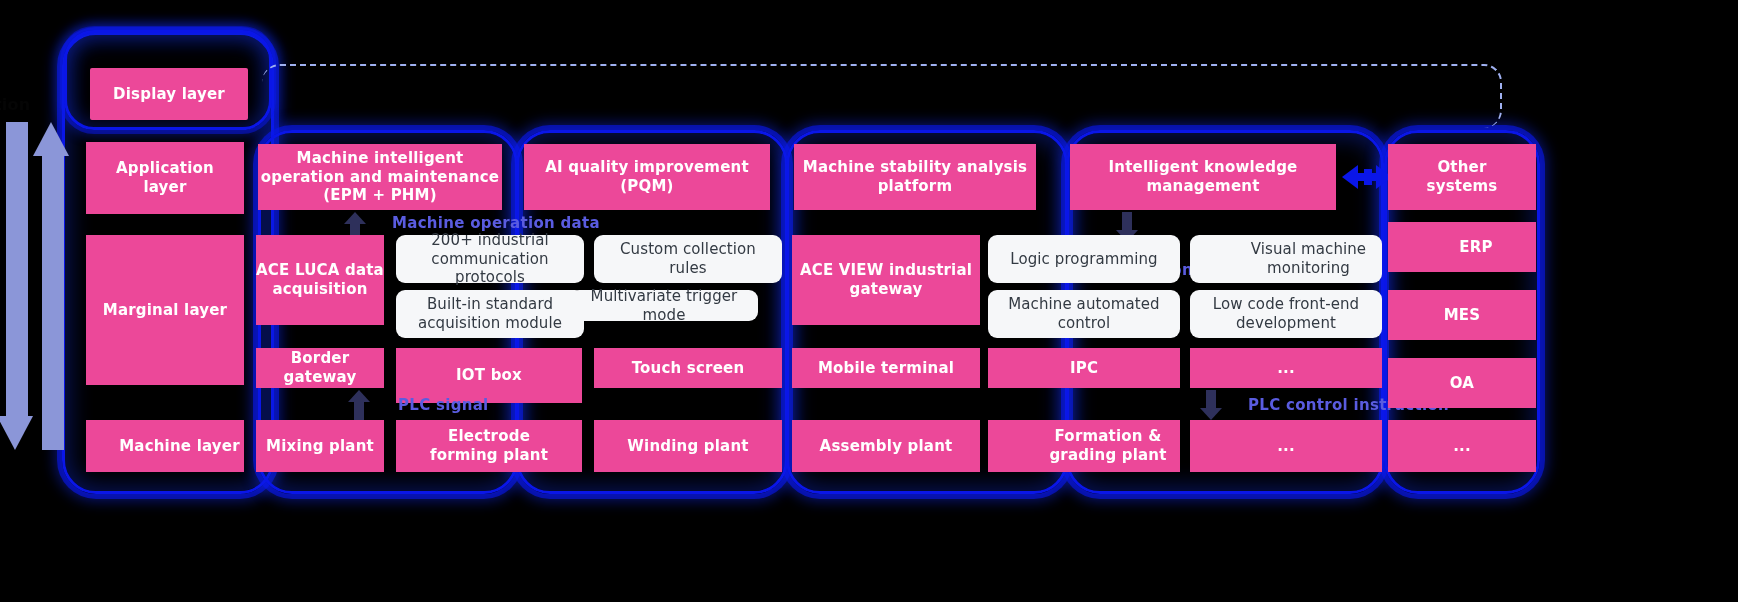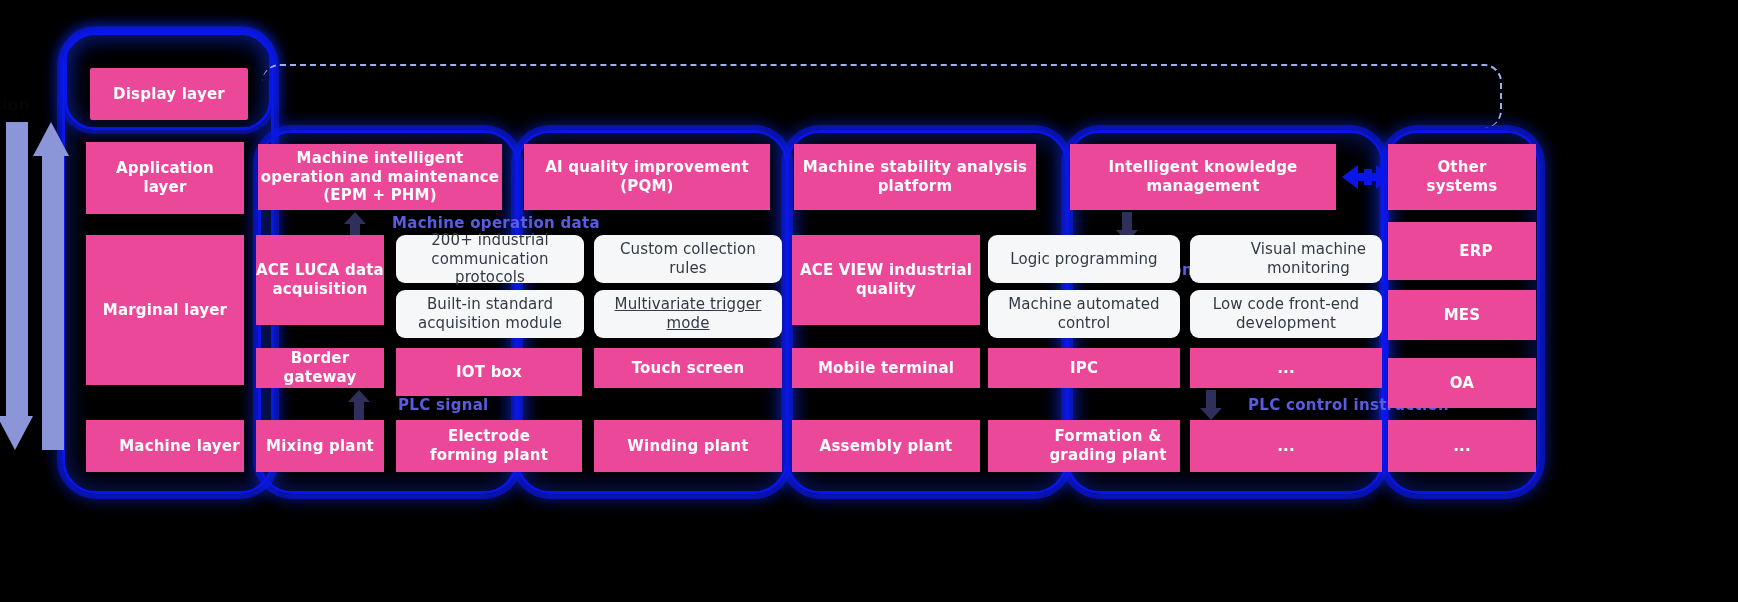--- a/index.html
+++ b/index.html
@@ -180,36 +180,36 @@
 
   <div class="box bx-blue" style="left:256px; top:235px; width:128px; height:90px; white-space:pre-line;">ACE LUCA data
 acquisition</div>
 
   <div class="box bx-white" style="left:396px; top:235px; width:188px; height:48px; white-space:pre-line;">200+ industrial
 communication protocols</div>
   <div class="box bx-white" style="left:594px; top:235px; width:188px; height:48px; white-space:pre-line;">Custom collection
 rules</div>
   <div class="box bx-white" style="left:396px; top:290px; width:188px; height:48px; white-space:pre-line;">Built-in standard
 acquisition module</div>
-  <div class="box bx-white" style="left:594px; top:290px; width:188px; height:48px; white-space:pre-line;text-decoration:underline;">Multivariate trigger
+  <div class="box bx-white" style="left:570px; top:290px; width:188px; height:31px; white-space:pre-line;">Multivariate trigger
 mode</div>
 
   <div class="box bx-blue" style="left:792px; top:235px; width:188px; height:90px; white-space:pre-line;">ACE VIEW industrial
-quality</div>
+gateway</div>
 
   <div class="box bx-white" style="left:988px;  top:235px; width:192px; height:48px; white-space:pre-line;">Logic programming</div>
   <div class="box bx-white" style="left:1190px; top:235px; width:192px; height:48px; white-space:pre-line;padding-left:45px;">Visual machine
 monitoring</div>
   <div class="box bx-white" style="left:988px;  top:290px; width:192px; height:48px; white-space:pre-line;">Machine automated
 control</div>
   <div class="box bx-white" style="left:1190px; top:290px; width:192px; height:48px; white-space:pre-line;">Low code front-end
 development</div>
 
   <div class="box bx-blue" style="left:256px;  top:348px; width:128px; height:40px;">Border gateway</div>
-  <div class="box bx-blue" style="left:396px;  top:348px; width:186px; height:48px;">IOT box</div>
+  <div class="box bx-blue" style="left:396px;  top:348px; width:186px; height:55px;">IOT box</div>
   <div class="box bx-blue" style="left:594px;  top:348px; width:188px; height:40px;">Touch screen</div>
   <div class="box bx-blue" style="left:792px;  top:348px; width:188px; height:40px;">Mobile terminal</div>
   <div class="box bx-blue" style="left:988px;  top:348px; width:192px; height:40px;">IPC</div>
   <div class="box bx-blue" style="left:1190px; top:348px; width:192px; height:40px;">...</div>
 
   <div class="band-arrow up" style="left:348px;  top:390px;"></div>
   <div class="band-label" style="left:398px;  top:396px;">PLC signal</div>
   <div class="band-arrow down" style="left:1200px; top:390px;"></div>
   <div class="band-label" style="left:1248px; top:396px;">PLC control instruction</div>
 
@@ -218,17 +218,17 @@
 forming plant</div>
   <div class="box bx-blue" style="left:594px;  top:420px; width:188px; height:52px;">Winding plant</div>
   <div class="box bx-blue" style="left:792px;  top:420px; width:188px; height:52px;">Assembly plant</div>
   <div class="box bx-blue" style="left:988px;  top:420px; width:192px; height:52px; white-space:pre-line;padding-left:48px;">Formation &amp;
 grading plant</div>
   <div class="box bx-blue" style="left:1190px; top:420px; width:192px; height:52px;">...</div>
   <div class="box bx-blue" style="left:1388px; top:420px; width:148px; height:52px;">...</div>
 
   <div class="box bx-blue" style="left:1388px; top:144px; width:148px; height:66px; white-space:pre-line;">Other
 systems</div>
-  <div class="box bx-blue" style="left:1388px; top:222px; width:148px; height:58px;padding-left:28px;">ERP</div>
+  <div class="box bx-blue" style="left:1388px; top:222px; width:148px; height:50px;padding-left:28px;">ERP</div>
   <div class="box bx-blue" style="left:1388px; top:290px; width:148px; height:50px;text-align:center;">MES</div>
   <div class="box bx-blue" style="left:1388px; top:358px; width:148px; height:50px;">OA</div>
 
 </div>
 
 </body></html>

